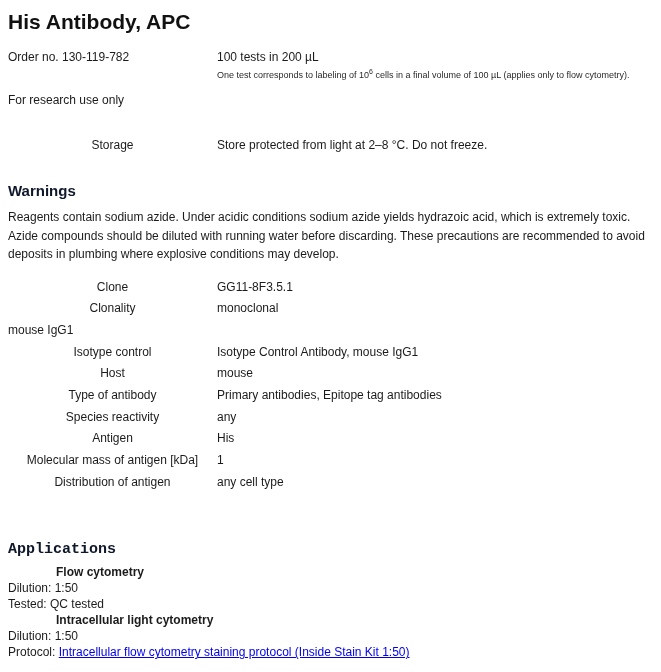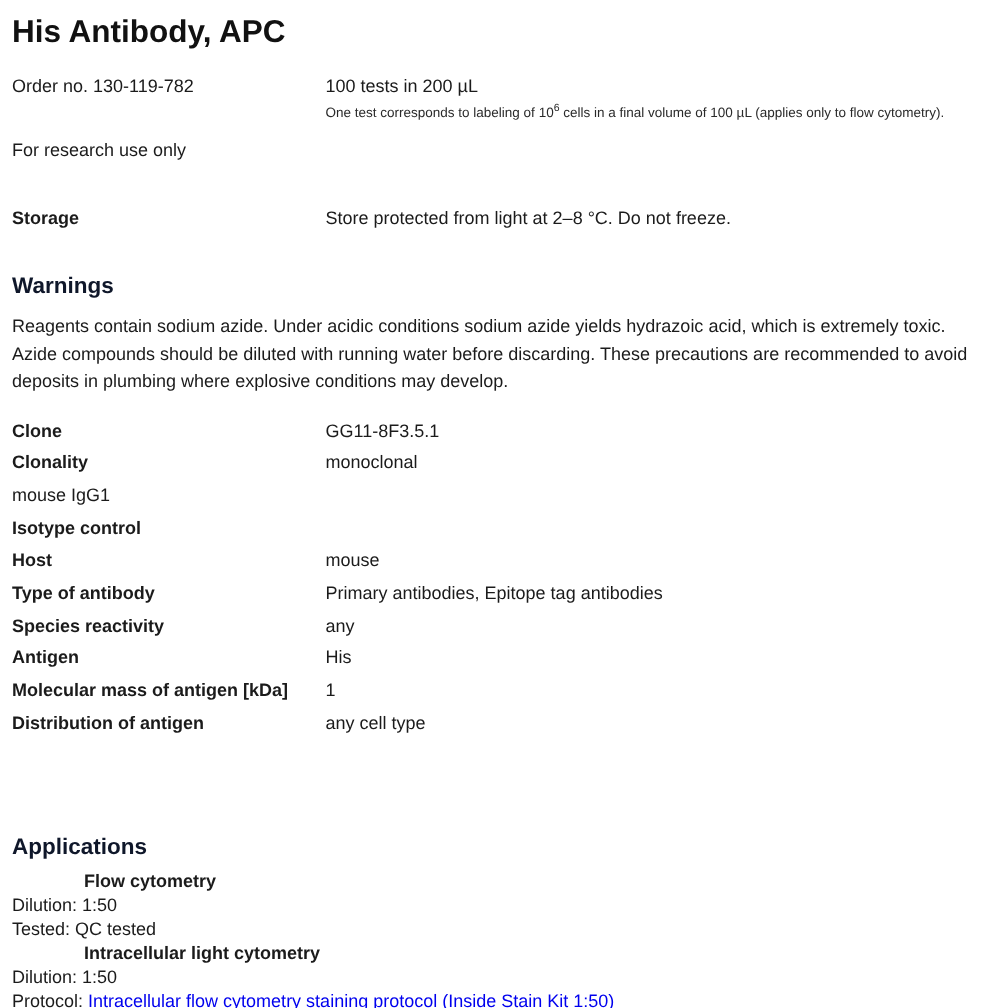--- a/index.html
+++ b/index.html
@@ -23,39 +23,39 @@
   }
   h2{
     font-size:15px;
     line-height:19px;
     font-weight:bold;
     color:#0f172a;
   }
   .kv{display:flex;align-items:flex-start;}
   .kv .label{flex:0 0 209px;line-height:15px;}
   .kv .value{flex:1;line-height:15px;}
-  .bold{font-weight:bold;}
+  .bold{font-weight:normal;text-align:center;}
   .note{
     font-size:9px;
     line-height:11px;
     margin-top:5px;
     color:#2a2a2a;
   }
   .note sup{font-size:7px;line-height:0;}
   .research{margin-top:12px;line-height:15px;}
   .storage-row{margin-top:30px;}
   .warnings-heading{margin:28px 0 8px 0;}
   .warn-text{
     margin:0;
     max-width:650px;
     line-height:18.5px;
   }
   .spec-table{margin-top:16px;}
   .spec-row{height:21.7px;}
-  .apps-heading{margin:59px 0 5px 0;}
+  .apps-heading{margin:44px 0 5px 0;font-family:Liberation Mono, monospace;}
   .app-line{line-height:16px;}
   .app-name{font-weight:bold;line-height:16px;padding-left:48px;}
   a.proto-link{
     color:#0000EE;
     text-decoration:underline;
     cursor:pointer;
   }
 </style>
 </head>
 <body>
@@ -89,20 +89,21 @@
     </div>
     <div class="kv spec-row">
       <div class="label bold">Clonality</div>
       <div class="value">monoclonal</div>
     </div>
     <div class="kv spec-row">
       <div class="value">mouse IgG1</div>
     </div>
     <div class="kv spec-row">
       <div class="label bold">Isotype control</div>
+      <div class="value">Isotype Control Antibody, mouse IgG1</div>
     </div>
     <div class="kv spec-row">
       <div class="label bold">Host</div>
       <div class="value">mouse</div>
     </div>
     <div class="kv spec-row">
       <div class="label bold">Type of antibody</div>
       <div class="value">Primary antibodies, Epitope tag antibodies</div>
     </div>
     <div class="kv spec-row">

